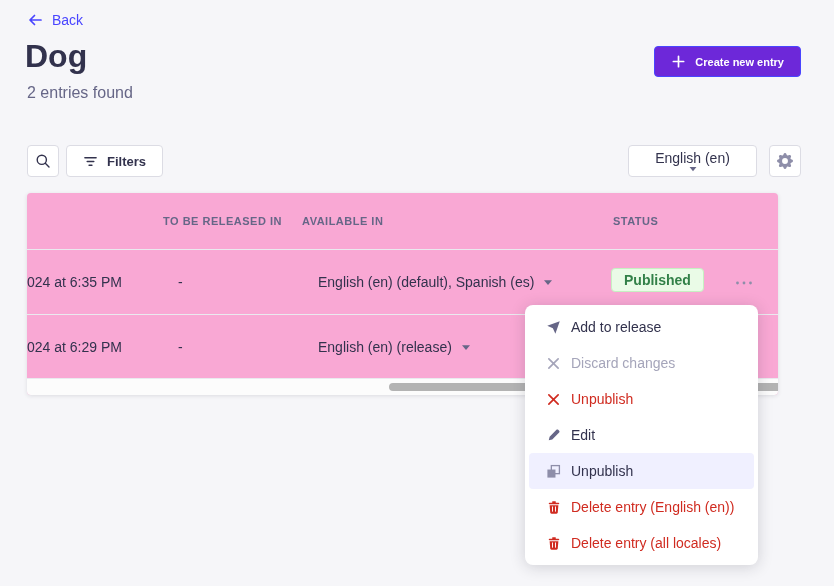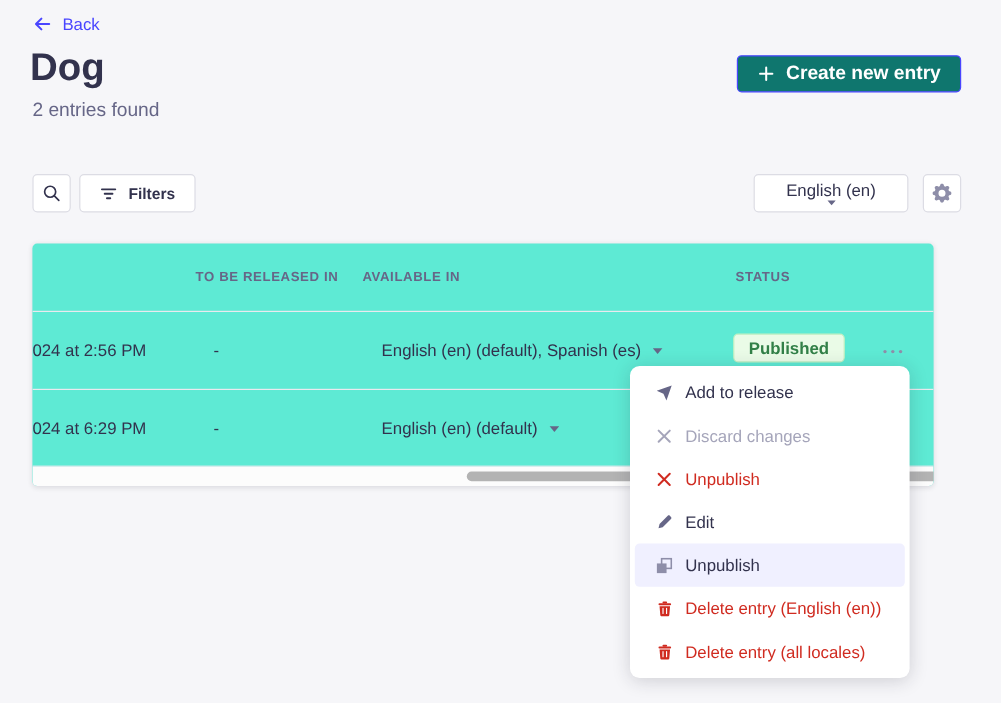--- a/index.html
+++ b/index.html
@@ -16,22 +16,22 @@
   .back-link {
     left: 27px; top: 12px;
     display: flex; align-items: center; gap: 9px;
     color: #4945ff; font-size: 14px; font-weight: 400;
     text-decoration: none; cursor: pointer;
   }
   .page-title { left: 25px; top: 38px; font-size: 32px; font-weight: 700; color: #32324d; }
   .subtitle { left: 27px; top: 84px; font-size: 16px; color: #666687; }
   .create-btn {
     right: 33px; top: 46px; height: 31px;
-    background: #0f766e; border: 1px solid #4945ff; border-radius: 4px;
-    color: #fff; font-size: 16px; font-weight: 600;
+    background: #6d28d9; border: 1px solid #4945ff; border-radius: 4px;
+    color: #fff; font-size: 11px; font-weight: 600;
     display: flex; align-items: center; gap: 9px; padding: 0 16px;
     cursor: pointer; font-family: inherit;
   }
 
   
   .icon-btn {
     width: 32px; height: 32px;
     background: #fff; border: 1px solid #dcdce4; border-radius: 4px;
     display: flex; align-items: center; justify-content: center; cursor: pointer;
   }
@@ -45,22 +45,22 @@
   .locale-select {
     left: 628px; top: 145px; width: 129px; height: 32px;
     background: #fff; border: 1px solid #dcdce4; border-radius: 4px;
     display: flex; align-items: center; justify-content: space-between;
     padding: 4px 13px; font-size: 14px; color: #32324d; cursor: pointer; font-family: inherit; flex-direction: column;
   }
   .gear-btn { left: 769px; top: 145px; }
 
   
   .table-card {
-    left: 27px; top: 203px; width: 751px; height: 202px;
-    background: #5eead4; border-radius: 4px;
+    left: 27px; top: 193px; width: 751px; height: 202px;
+    background: #f9a8d4; border-radius: 4px;
     box-shadow: 0 1px 4px rgba(33,33,52,0.12);
     overflow: hidden;
   }
   .thead { position: absolute; left: 0; top: 0; width: 100%; height: 57px; border-bottom: 1px solid #eaeaef; }
   .th {
     position: absolute; top: 22px;
     font-size: 11px; font-weight: 700; letter-spacing: 0.5px; color: #666687;
   }
   .row { position: absolute; left: 0; width: 100%; }
   .row-1 { top: 57px; height: 65px; border-bottom: 1px solid #eaeaef; }
@@ -152,21 +152,21 @@
 </button>
 
 <div class="abs table-card">
   <div class="thead">
     <span class="th" style="left:136px">TO BE RELEASED IN</span>
     <span class="th" style="left:275px">AVAILABLE IN</span>
     <span class="th" style="left:586px">STATUS</span>
   </div>
 
   <div class="row row-1">
-    <span class="cell" style="left:0;top:24px">024 at 2:56 PM</span>
+    <span class="cell" style="left:0;top:24px">024 at 6:35 PM</span>
     <span class="cell" style="left:151px;top:24px">-</span>
     <span class="cell cell-with-chevron" style="left:291px;top:24px">
       <span>English (en) (default), Spanish (es)</span>
       <svg width="10" height="7" viewBox="0 0 10 7">
           <path d="M1 1.2h8L5 6z" fill="#666687"></path>
         </svg>
     </span>
     <span class="badge" style="top:18px">Published</span>
     <button class="more-btn" style="top:21px">
       <svg width="18" height="6" viewBox="0 0 18 6">
@@ -174,21 +174,21 @@
           <circle cx="9" cy="3" r="1.4" fill="#8e8ea9"></circle>
           <circle cx="15.5" cy="3" r="1.4" fill="#8e8ea9"></circle>
         </svg>
     </button>
   </div>
 
   <div class="row row-2">
     <span class="cell" style="left:0;top:24px">024 at 6:29 PM</span>
     <span class="cell" style="left:151px;top:24px">-</span>
     <span class="cell cell-with-chevron" style="left:291px;top:24px">
-      <span>English (en) (default)</span>
+      <span>English (en) (release)</span>
       <svg width="10" height="7" viewBox="0 0 10 7">
           <path d="M1 1.2h8L5 6z" fill="#666687"></path>
         </svg>
     </span>
   </div>
 
   <div class="table-footer">
     <div class="h-scrollbar-thumb"></div>
   </div>
 </div>

